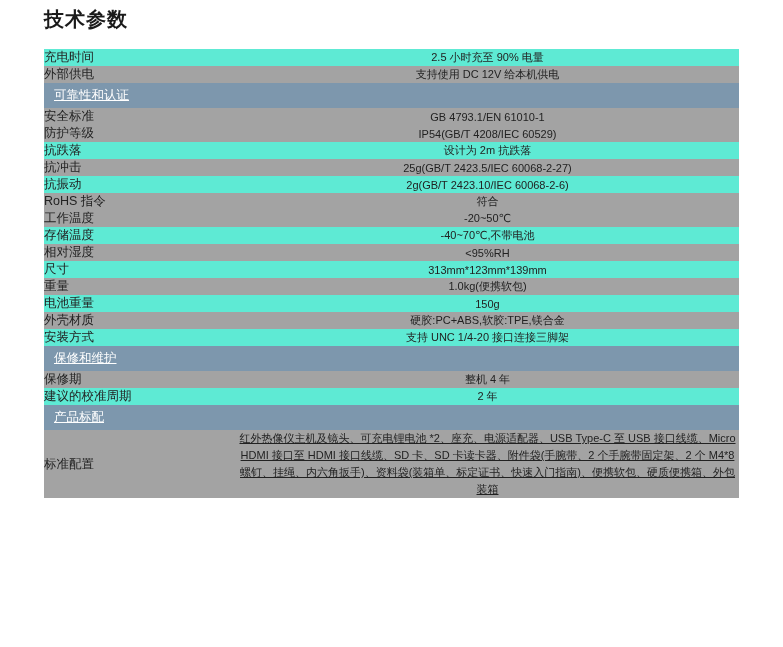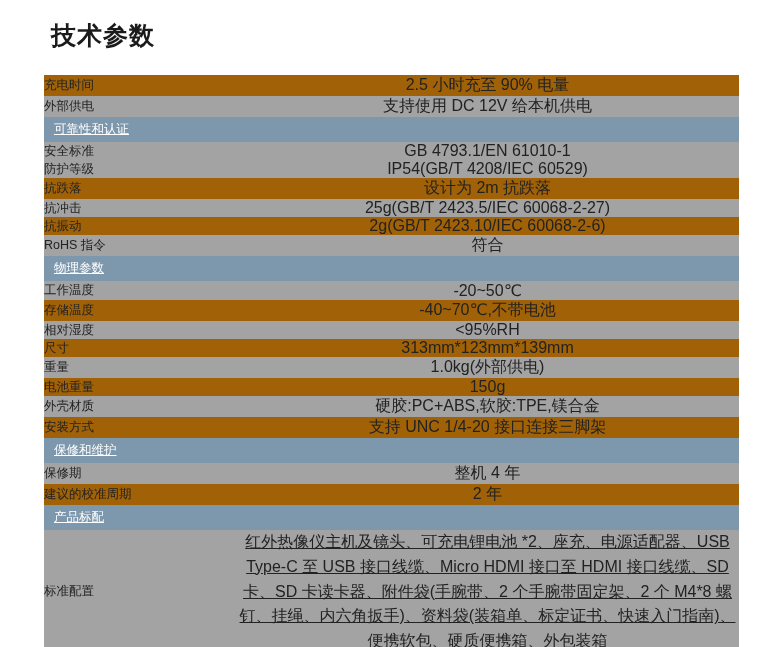--- a/index.html
+++ b/index.html
@@ -15,27 +15,27 @@
     overflow: hidden;
   }
   .page {
     position: relative;
     width: 783px;
     height: 647px;
     box-sizing: border-box;
     padding: 0 44px;
   }
   .page-title {
-    font-size: 25px;
+    font-size: 20px;
     font-weight: bold;
     color: #1a1a1a;
     letter-spacing: 1px;
-    padding-top: 12px;
+    padding-top: 6px;
     padding-bottom: 16px;
-    margin: 7px;
+    margin: 0;
   }
   table.spec {
     width: 695px;
     border-collapse: collapse;
     table-layout: fixed;
     font-size: 12.5px;
   }
   table.spec td {
     padding: 0;
     vertical-align: middle;
@@ -44,24 +44,24 @@
     width: 192px;
     padding: 5px 0 5px 10px;
     color: #222;
     font-size: 12.5px;
     white-space: nowrap;
   }
   .row-value {
     padding: 5px 8px;
     text-align: center;
     color: #222;
-    font-size: 16px;
+    font-size: 11px;
   }
   tr.alt td {
-    background: #a16207;
+    background: #5eead4;
   }
   tr.plain td {
     background: #a3a3a3;
   }
   tr.section td {
     background: #7d97ad;
     color: #ffffff;
     font-size: 12.5px;
     padding: 4px 0 4px 10px;
     font-weight: normal;
@@ -109,42 +109,39 @@
           <td class="row-value">25g(GB/T 2423.5/IEC 60068-2-27)</td>
         </tr>
         <tr class="alt">
           <td class="row-label">抗振动</td>
           <td class="row-value">2g(GB/T 2423.10/IEC 60068-2-6)</td>
         </tr>
         <tr class="plain">
           <td class="row-label">RoHS 指令</td>
           <td class="row-value">符合</td>
         </tr>
-        <tr class="section">
-          <td colspan="2">物理参数</td>
-        </tr>
         <tr class="plain">
           <td class="row-label">工作温度</td>
           <td class="row-value">-20~50℃</td>
         </tr>
         <tr class="alt">
           <td class="row-label">存储温度</td>
           <td class="row-value">-40~70℃,不带电池</td>
         </tr>
         <tr class="plain">
           <td class="row-label">相对湿度</td>
           <td class="row-value">&lt;95%RH</td>
         </tr>
         <tr class="alt">
           <td class="row-label">尺寸</td>
           <td class="row-value">313mm*123mm*139mm</td>
         </tr>
         <tr class="plain">
           <td class="row-label">重量</td>
-          <td class="row-value">1.0kg(外部供电)</td>
+          <td class="row-value">1.0kg(便携软包)</td>
         </tr>
         <tr class="alt">
           <td class="row-label">电池重量</td>
           <td class="row-value">150g</td>
         </tr>
         <tr class="plain">
           <td class="row-label">外壳材质</td>
           <td class="row-value">硬胶:PC+ABS,软胶:TPE,镁合金</td>
         </tr>
         <tr class="alt">

